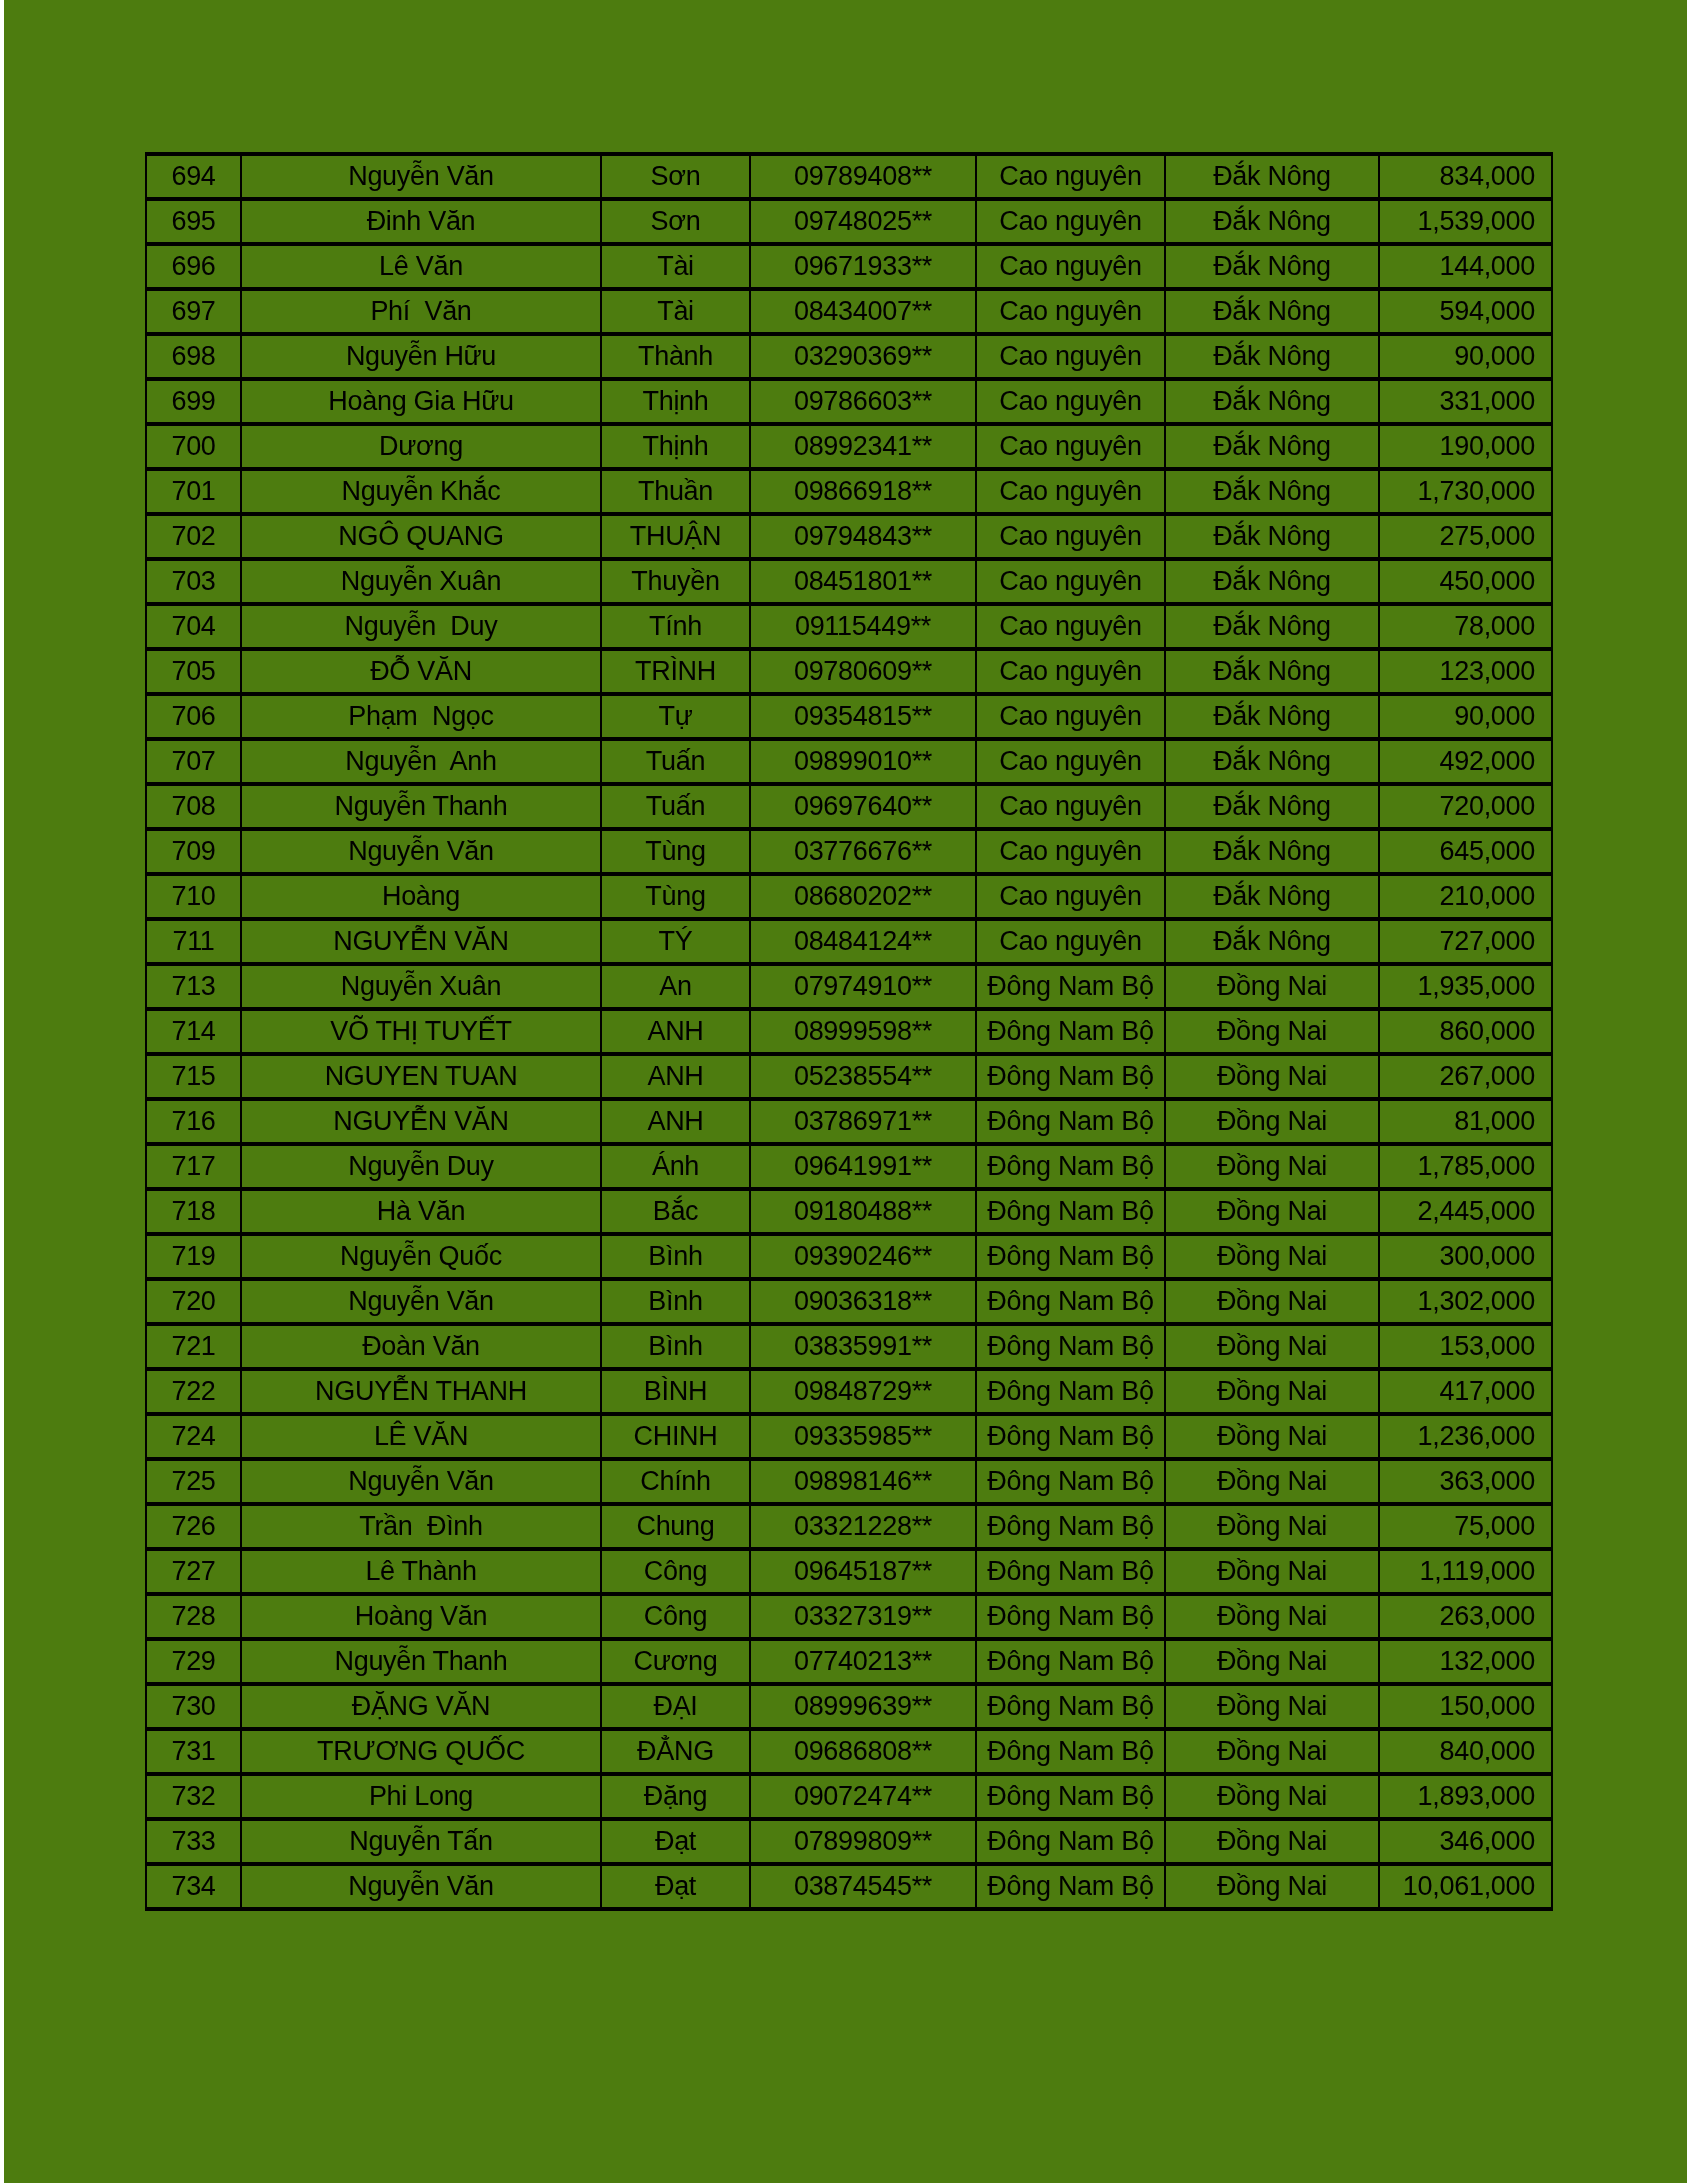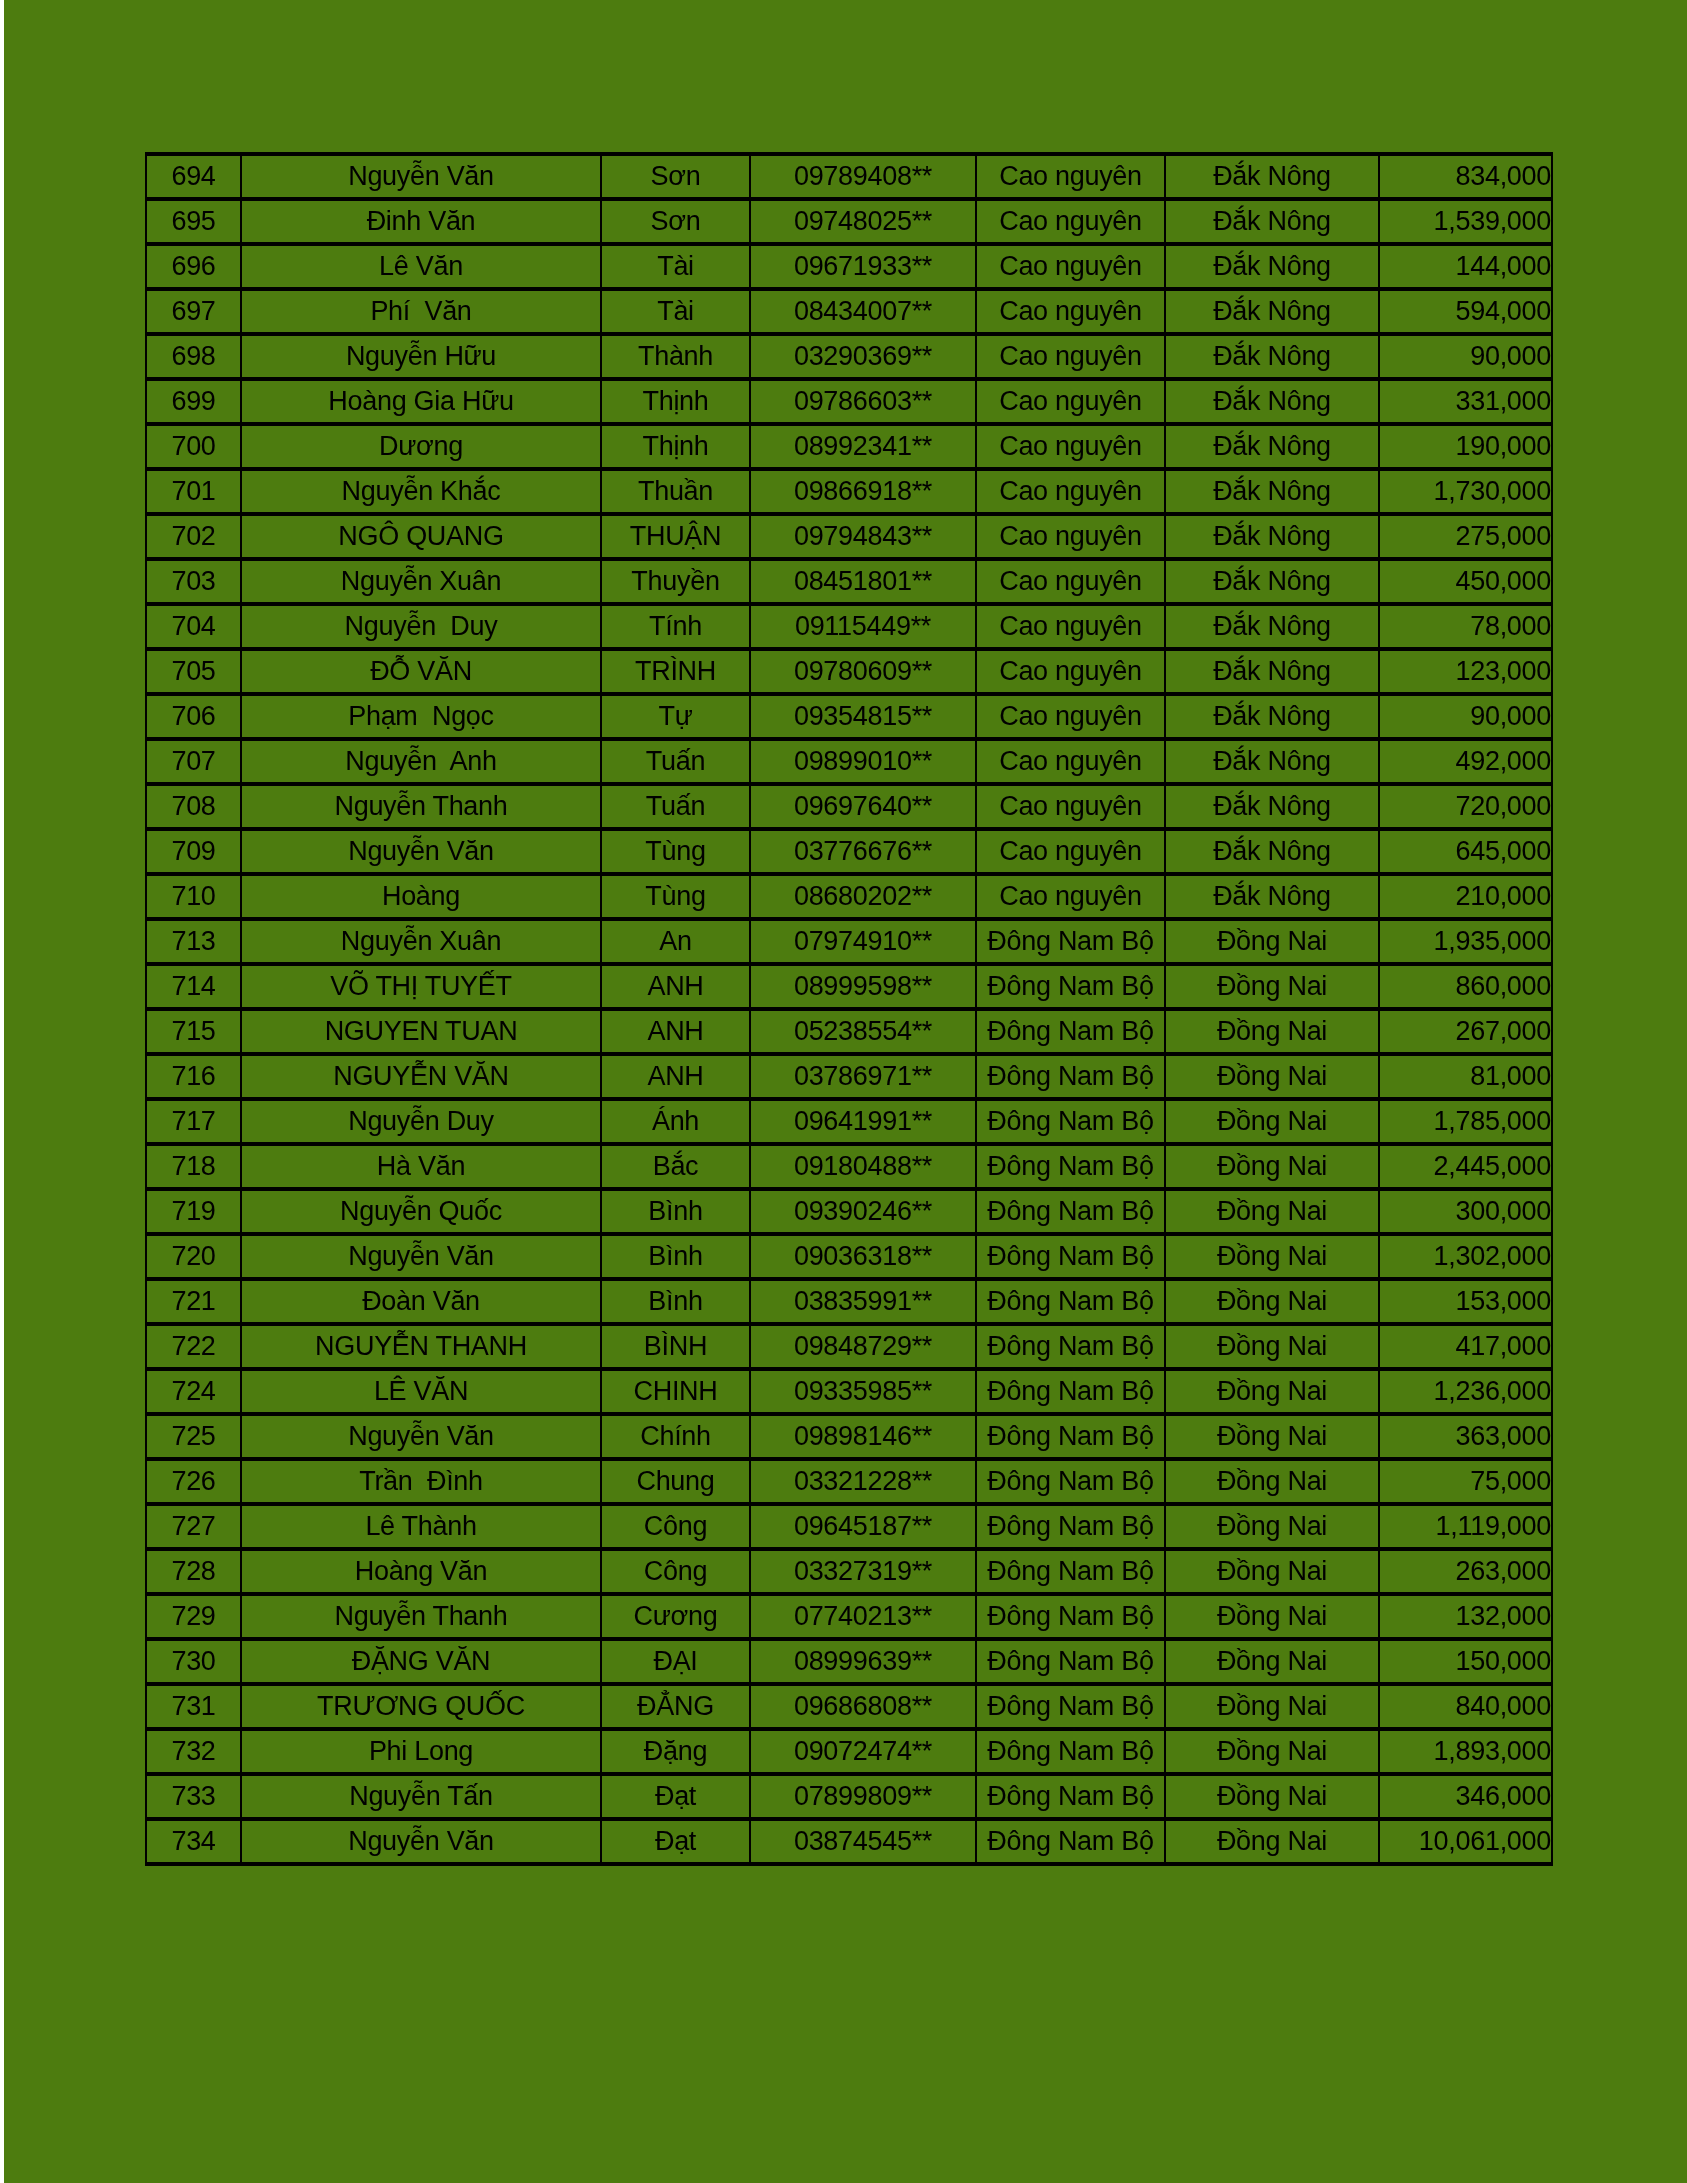--- a/index.html
+++ b/index.html
@@ -40,20 +40,21 @@
     line-height: 1;
     letter-spacing: -0.3px;
     text-align: center;
     vertical-align: middle;
     white-space: pre;
     overflow: hidden;
     color: #000000;
   }
   table.grid td.c-amount {
     text-align: right;
+    padding-right: 16px;
   }
   col.w-stt      { width: 95px; }
   col.w-ho       { width: 360px; }
   col.w-ten      { width: 149px; }
   col.w-phone    { width: 226px; }
   col.w-region   { width: 189px; }
   col.w-province { width: 214px; }
   col.w-amount   { width: 173px; }
 </style>
 </head>
@@ -218,20 +219,29 @@
         <tr>
     <td class="c-stt">710</td>
     <td class="c-ho">Hoàng</td>
     <td class="c-ten">Tùng</td>
     <td class="c-phone">08680202**</td>
     <td class="c-region">Cao nguyên</td>
     <td class="c-province">Đắk Nông</td>
     <td class="c-amount">210,000</td>
   </tr>
         <tr>
+    <td class="c-stt">711</td>
+    <td class="c-ho">NGUYỄN VĂN</td>
+    <td class="c-ten">TÝ</td>
+    <td class="c-phone">08484124**</td>
+    <td class="c-region">Cao nguyên</td>
+    <td class="c-province">Đắk Nông</td>
+    <td class="c-amount">727,000</td>
+  </tr>
+        <tr>
     <td class="c-stt">713</td>
     <td class="c-ho">Nguyễn Xuân</td>
     <td class="c-ten">An</td>
     <td class="c-phone">07974910**</td>
     <td class="c-region">Đông Nam Bộ</td>
     <td class="c-province">Đồng Nai</td>
     <td class="c-amount">1,935,000</td>
   </tr>
         <tr>
     <td class="c-stt">714</td>

